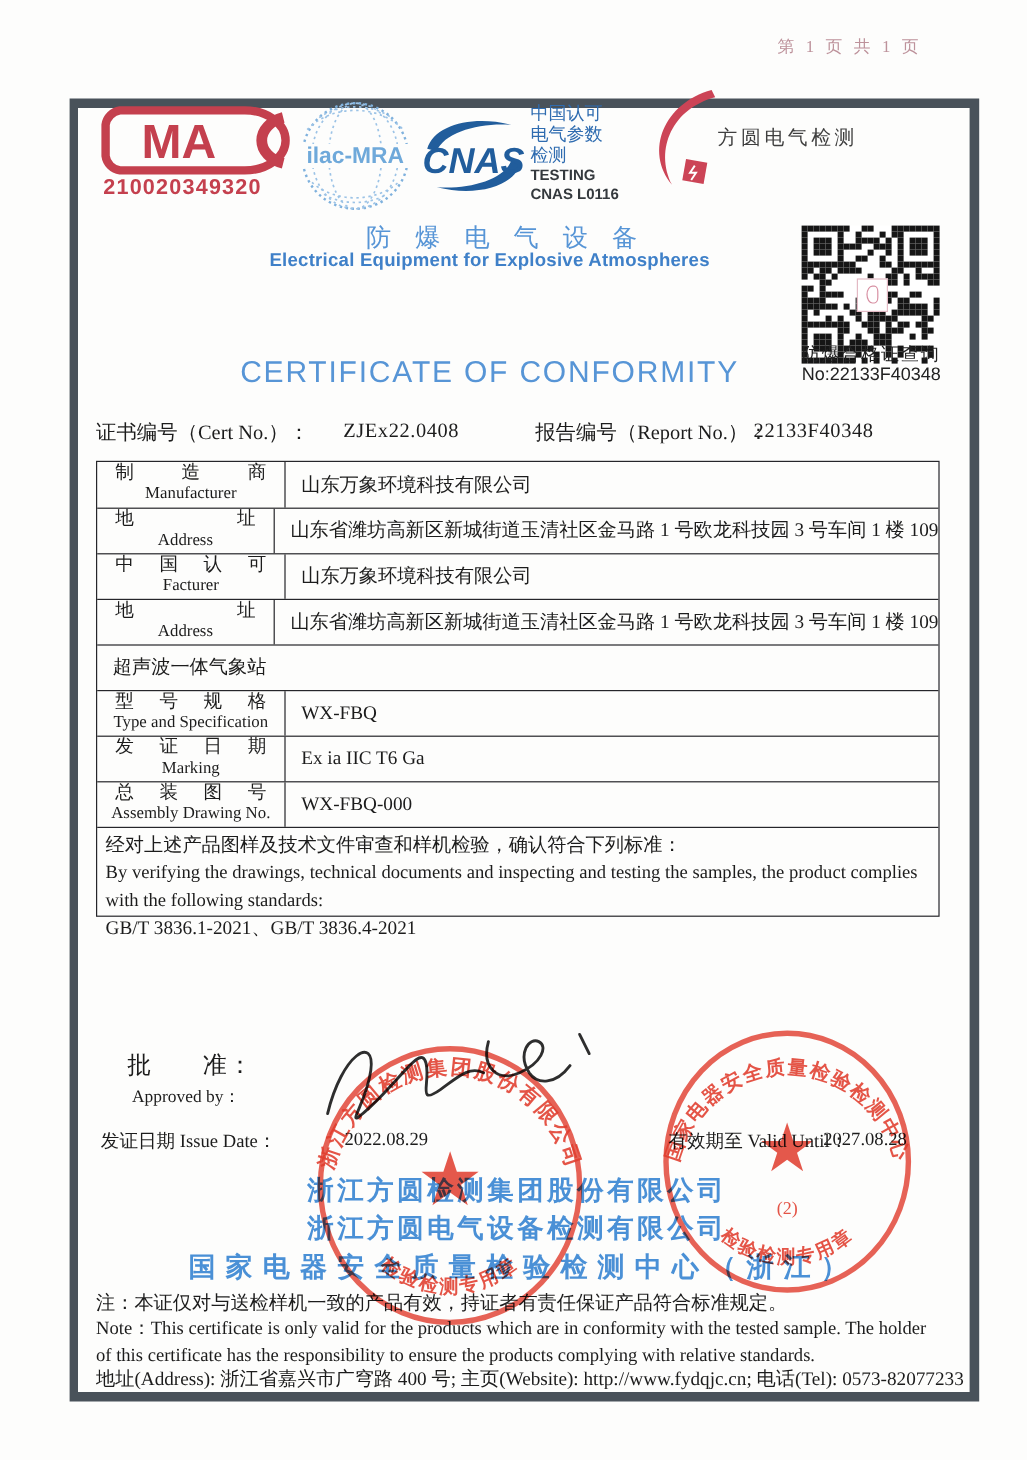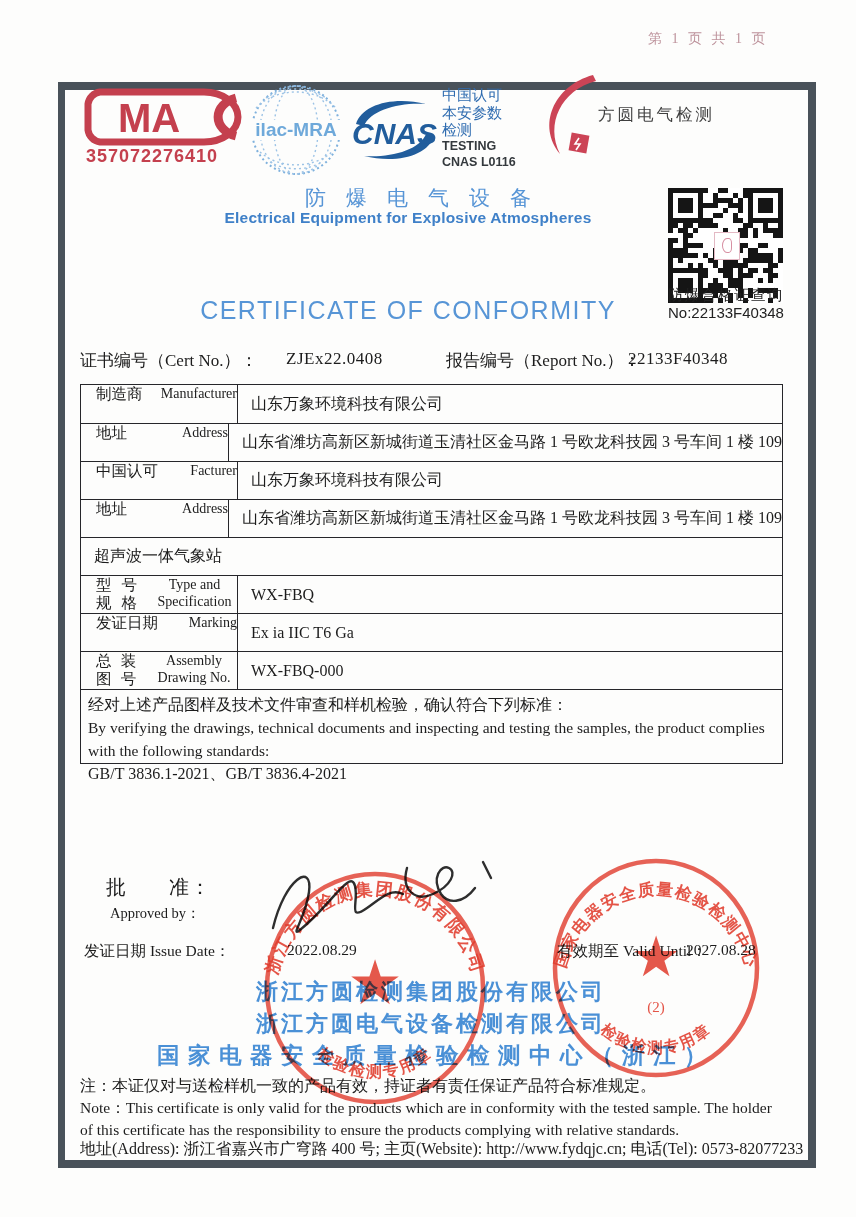--- a/index.html
+++ b/index.html
@@ -40,21 +40,21 @@
   
   .cert-line{top:349px;font-size:17px;}
   .cl-1{left:80px;} .cl-2{left:286px;letter-spacing:0.5px;}
   .cl-3{left:446px;} .cl-4{left:628px;letter-spacing:0.5px;}
 
   
   .tbl{left:80px;top:384px;width:703px;box-sizing:border-box;border:1.6px solid #26262a;}
   .trow{display:flex;box-sizing:border-box;border-top:1.2px solid #26262a;height:38px;}
   .trow:first-child{border-top:none;}
   .tlab{width:157px;box-sizing:border-box;border-right:1.2px solid #26262a;
-        display:flex;flex-direction:row;justify-content:space-between;}
+        display:flex;flex-direction:column;justify-content:flex-start;}
   .tlab .cn{font-size:15.5px;line-height:18px;text-align:justify;text-align-last:justify;padding:0 15px;}
   .tlab .en{font-size:14px;line-height:17px;text-align:center;}
   .tval{flex:1;display:flex;align-items:center;padding-left:13px;font-size:16px;white-space:nowrap;}
   .tfull{box-sizing:border-box;border-top:1.2px solid #26262a;padding:3px 7px;}
   .std{height:74px;font-size:16px;line-height:23px;}
   .std .en{font-size:15.5px;}
   .rmk{height:92px;font-size:15.5px;line-height:21.5px;}
 
   
   .appr-cn{left:106px;top:874px;font-size:20px;letter-spacing:1px;}
@@ -83,39 +83,39 @@
 
   <div class="abs page-num">第 1 页 共 1 页</div>
 
   <div class="abs frame"></div>
 
   <svg class="abs" style="left:86px;top:88px;" width="156" height="58" viewBox="0 0 156 58">
     <path d="M14,4 h104 a34,25 0 0 1 0,50 h-104 a14,14 0 0 1 -12,-12 v-26 a14,14 0 0 1 12,-12 z" fill="none" stroke="#c4404e" stroke-width="7"></path>
     <path d="M150,10 a26,20 0 0 0 0,38" fill="none" stroke="#c4404e" stroke-width="9"></path>
     <text x="32" y="44" font-family="Liberation Sans,sans-serif" font-size="40" font-weight="bold" fill="#c4404e">MA</text>
   </svg>
-  <div class="abs cma-num">357072276410</div>
+  <div class="abs cma-num">210020349320</div>
 
   <svg class="abs" style="left:246px;top:84px;" width="100" height="92" viewBox="0 0 100 92">
     <circle cx="50" cy="46" r="44" fill="none" stroke="#7fb1dd" stroke-width="2" stroke-dasharray="2 3"></circle>
     <ellipse cx="50" cy="46" rx="36" ry="44" fill="none" stroke="#9cc3e6" stroke-width="1.4" stroke-dasharray="2 3"></ellipse>
     <ellipse cx="50" cy="46" rx="22" ry="44" fill="none" stroke="#9cc3e6" stroke-width="1.4" stroke-dasharray="2 3"></ellipse>
     <path d="M10,24 a50,40 0 0 1 80,0 M14,68 a48,38 0 0 0 72,0 M20,14 a42,30 0 0 1 60,0 M24,78 a40,28 0 0 0 52,0" fill="none" stroke="#9cc3e6" stroke-width="1.4" stroke-dasharray="2 3"></path>
     <rect x="4" y="36" width="92" height="20" fill="#fdfdfc"></rect>
     <text x="50" y="52" text-anchor="middle" font-family="Liberation Sans,sans-serif" font-size="19" font-weight="bold" fill="#6fa9da">ilac-MRA</text>
   </svg>
 
   <svg class="abs" style="left:348px;top:94px;" width="94" height="72" viewBox="0 0 94 72">
     <path d="M8,30 C14,10 46,2 78,10 C52,8 22,16 16,32 Z" fill="#215d9c"></path>
     <path d="M86,42 C80,62 48,70 16,62 C42,64 72,56 78,40 Z" fill="#215d9c"></path>
     <text x="4" y="50" font-family="Liberation Sans,sans-serif" font-size="30" font-weight="bold" font-style="italic" fill="#215d9c">CNAS</text>
   </svg>
   <div class="abs cnas-cap">
     <div>中国认可</div>
-    <div>本安参数</div>
+    <div>电气参数</div>
     <div>检测</div>
   </div>
   <div class="abs cnas-cap-en">
     <div>TESTING</div>
     <div>CNAS L0116</div>
   </div>
 
   <svg class="abs" style="left:537px;top:72px;" width="95" height="95" viewBox="0 0 95 95">
     <path d="M56,3 C16,14 0,54 23,82 C8,52 24,18 59,9 Z" fill="#cc4456"></path>
     <rect x="33" y="62" width="18" height="18" transform="rotate(10 42 71)" fill="#cc4456"></rect>

